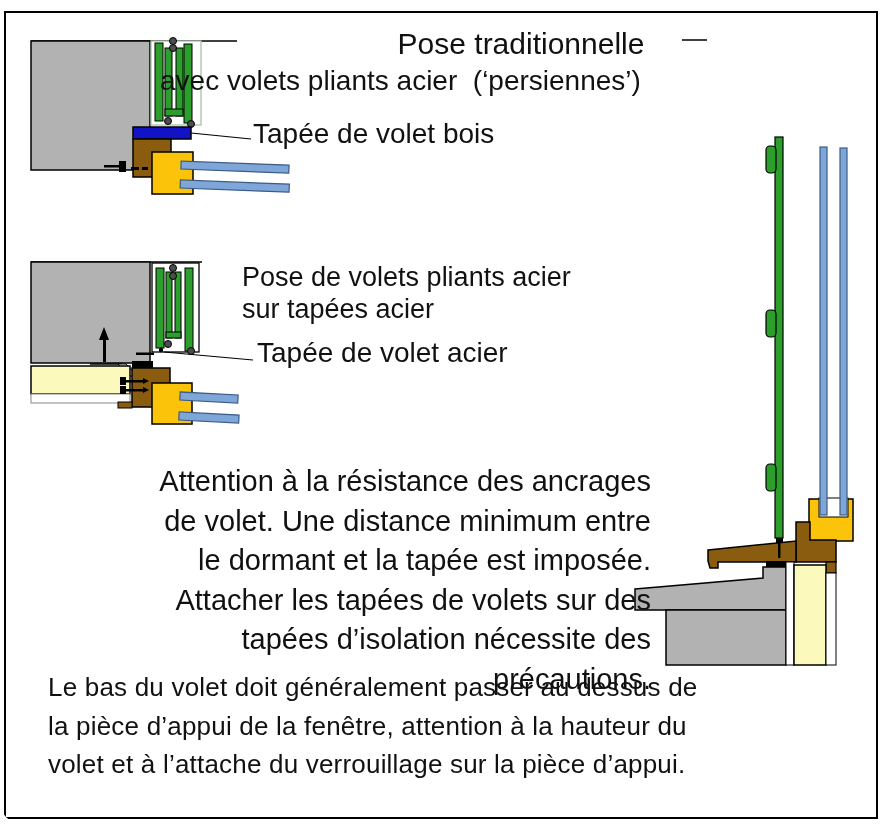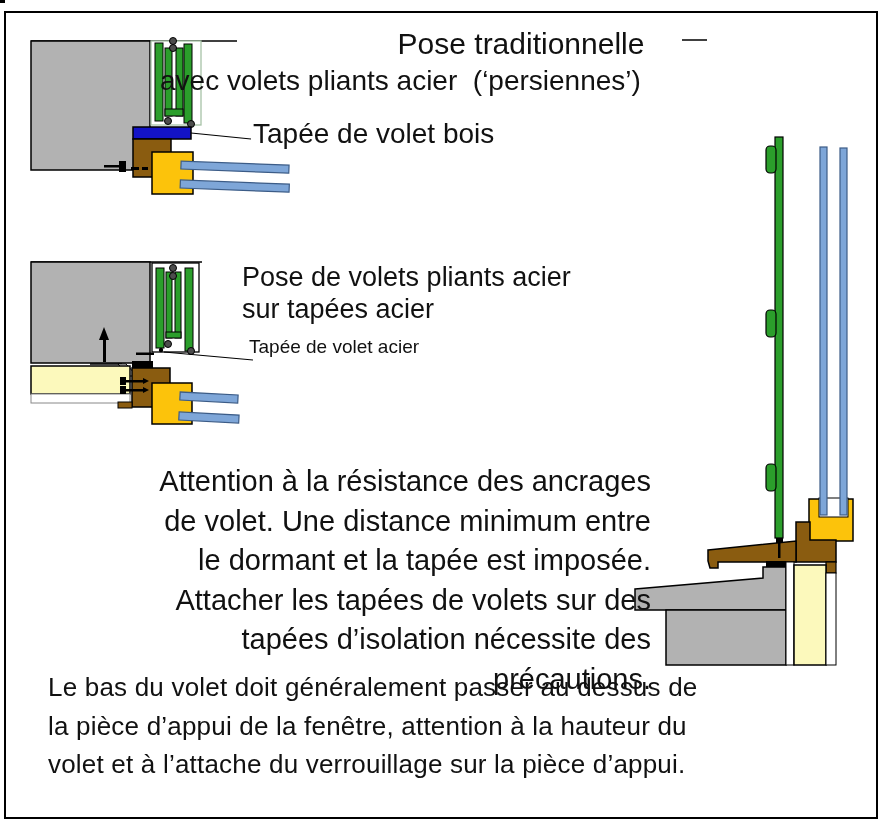--- a/index.html
+++ b/index.html
@@ -1,26 +1,26 @@
 <!DOCTYPE html>
 <html><head>
 <meta charset="utf-8">
 <style>
   html,body{margin:0;padding:0;background:#fff;}
   .scene{position:relative;width:894px;height:824px;background:#ffffff;overflow:hidden;
-         font-family:"Liberation Sans","DejaVu Sans",sans-serif;color:#111;}
+         font-family:"Liberation Sans","DejaVu Sans",sans-serif;color:#111;border-radius:22px;}
   .frame{position:absolute;left:4px;top:11px;width:870px;height:804px;border:2px solid #000;}
   .corner-artifact{position:absolute;left:0;top:0;width:5px;height:3px;background:#000;}
   .art{position:absolute;left:0;top:0;width:894px;height:824px;}
   .txt{position:absolute;white-space:pre-wrap;line-height:1.18;}
   .t-title{left:160px;top:26px;width:722px;text-align:center;font-size:30px;}
   .t-sub{left:160px;top:64px;width:722px;font-size:28px;}
   .t-label1{left:253px;top:117px;font-size:28px;}
   .t-pose{left:242px;top:261px;width:402px;text-align:left;font-size:27px;line-height:32px;}
-  .t-label2{left:249px;top:336px;font-size:19px;}
+  .t-label2{left:257px;top:336px;font-size:28px;}
   .t-para1{left:31px;top:462px;width:620px;font-size:29px;line-height:39.5px;white-space:pre-line;text-align:right;}
   .t-para2{left:16px;top:668px;width:868px;font-size:26px;line-height:38.5px;
            letter-spacing:0.2px;white-space:pre-line;margin-left:32px;}
 </style>
 </head>
 <body>
 
 <div class="scene">
   <div class="corner-artifact"></div>
   <div class="frame"></div>

